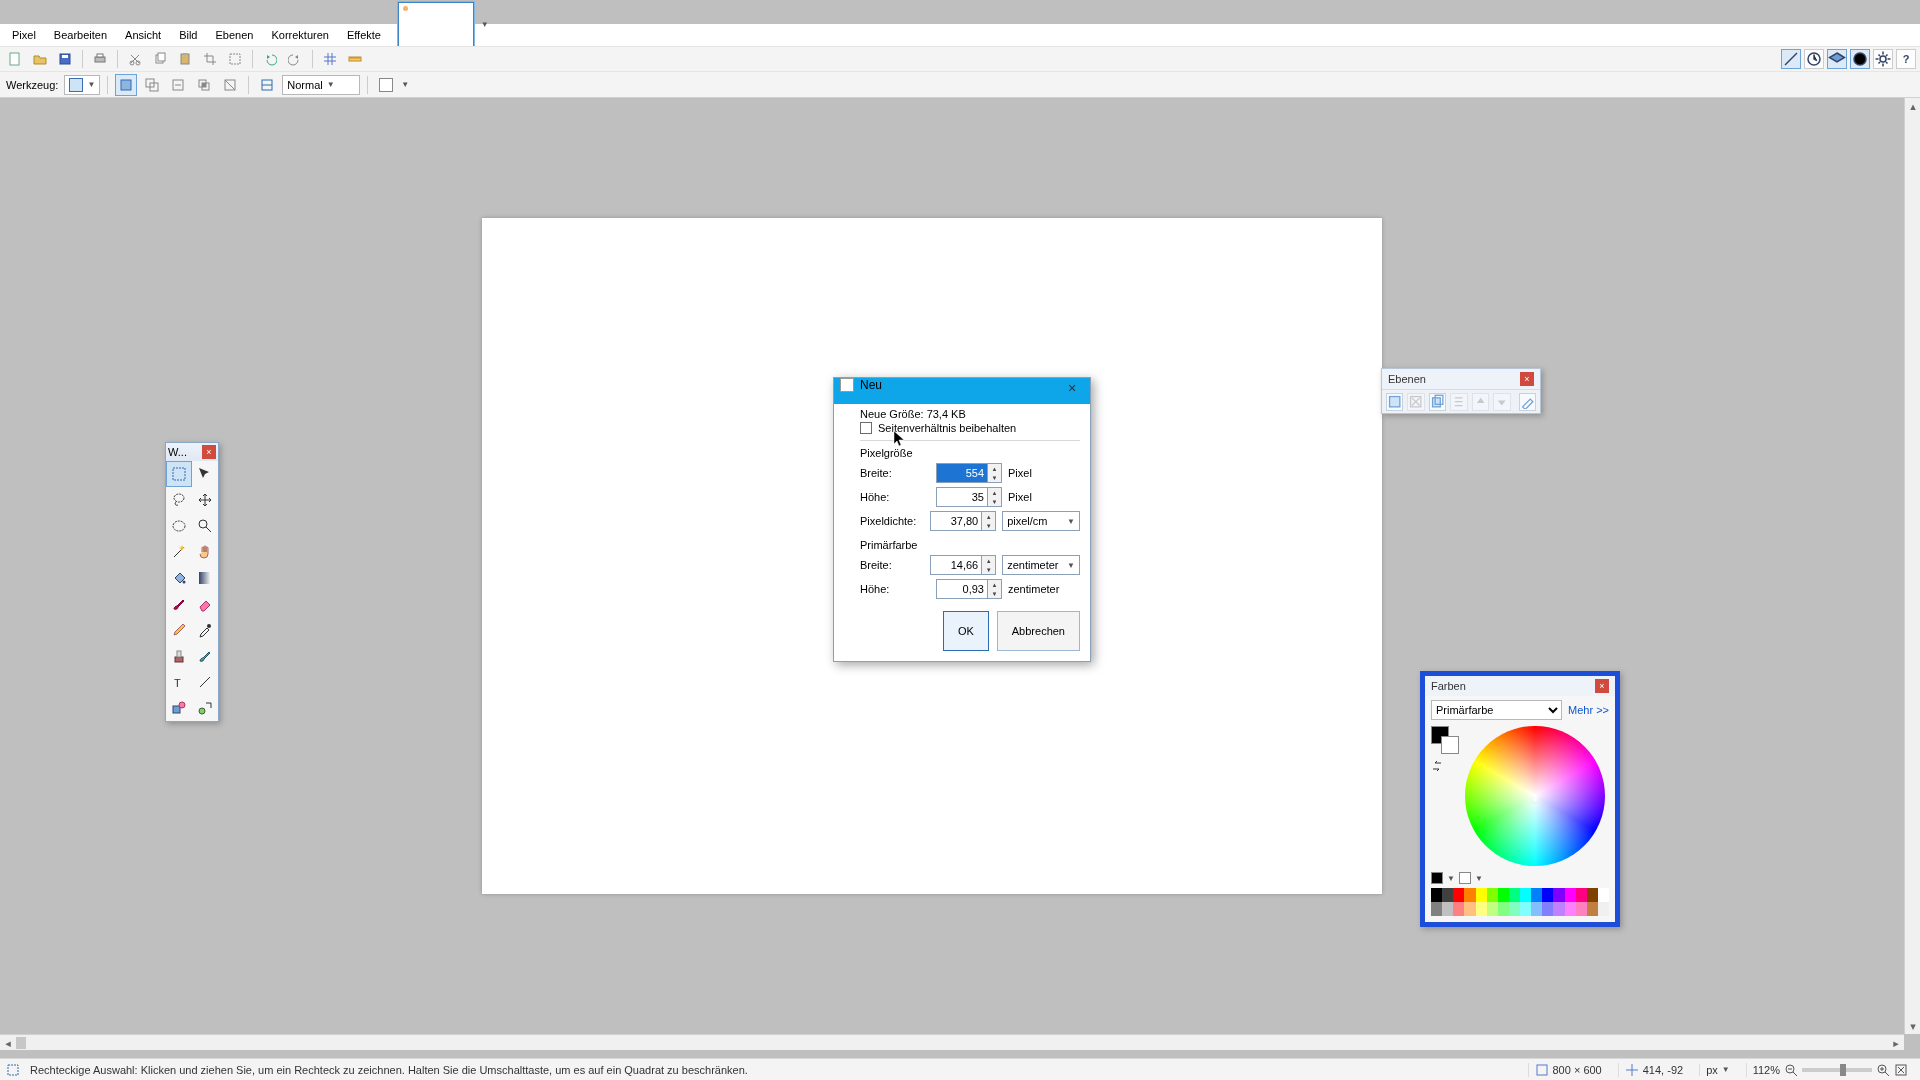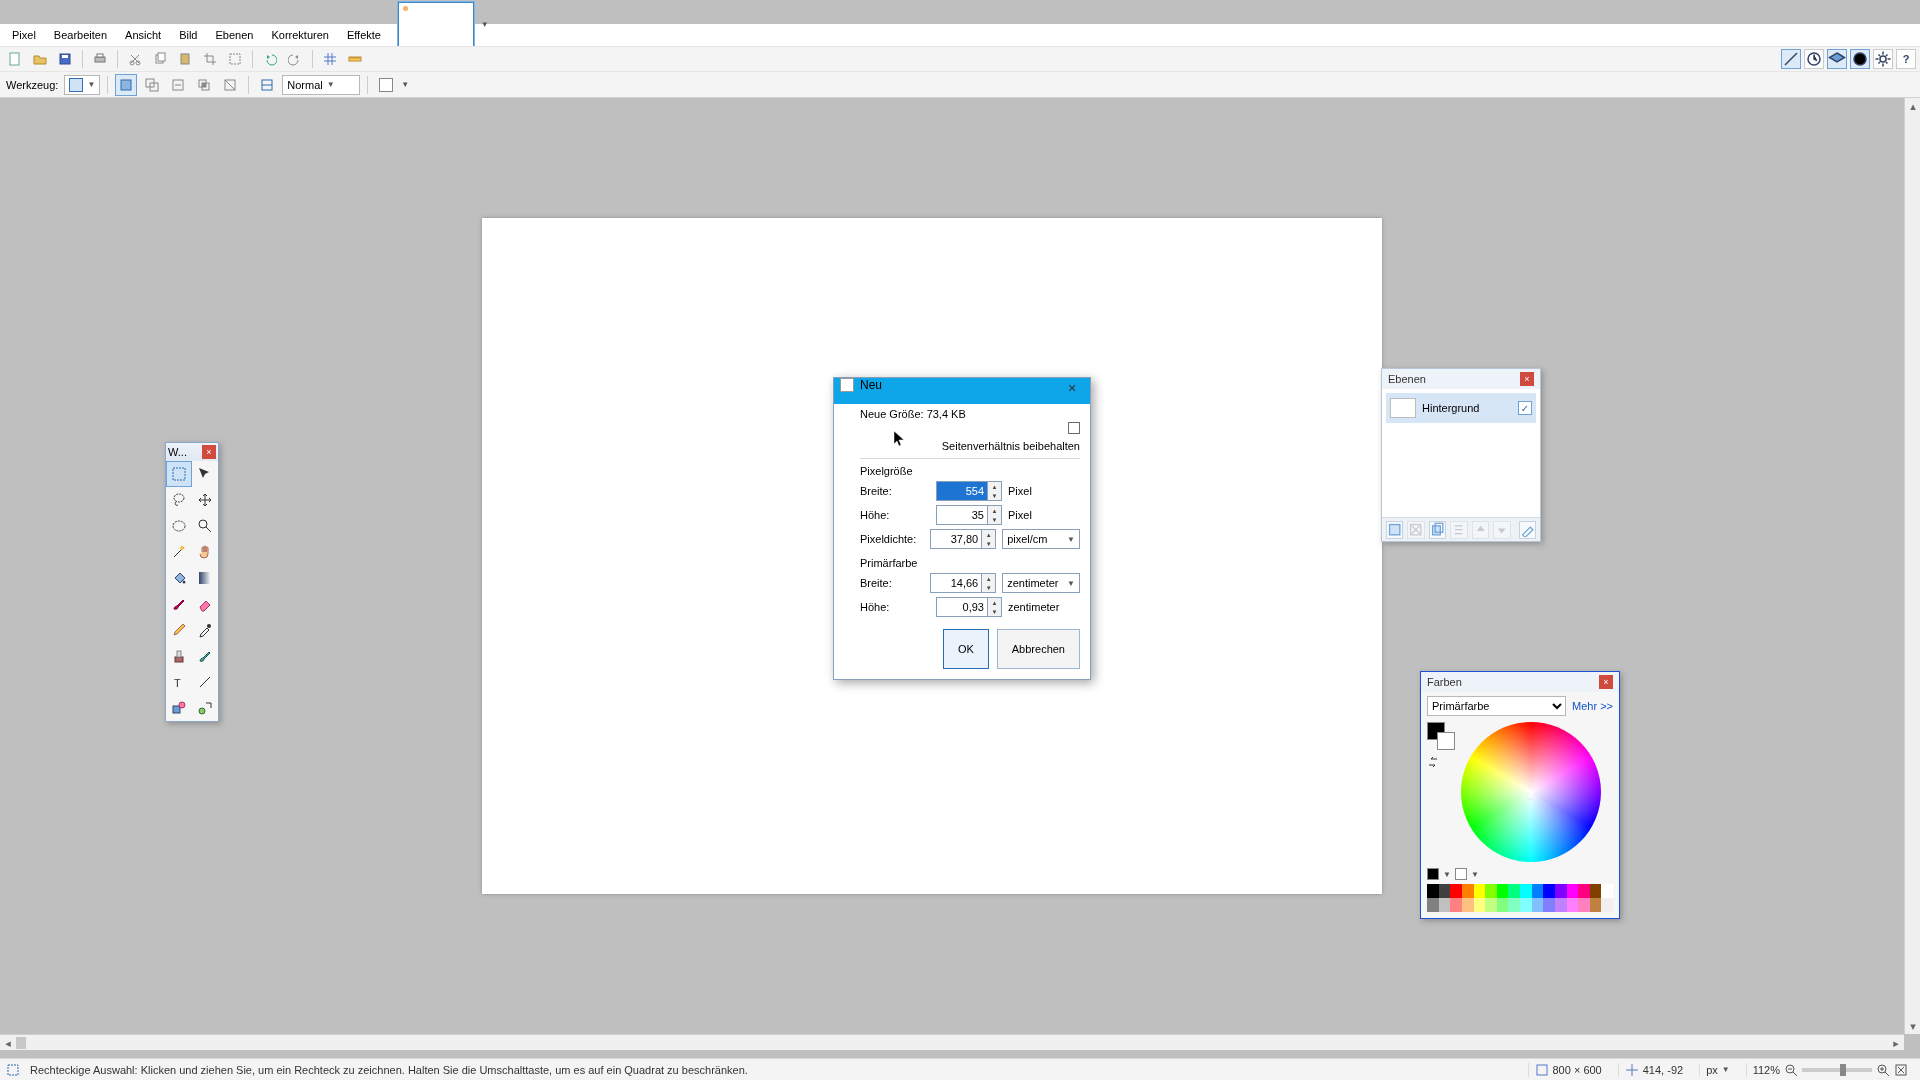--- a/index.html
+++ b/index.html
@@ -73,21 +73,21 @@
 .layerrow{height:30px;background:#d6e6f7;display:flex;align-items:center;gap:6px;padding:0 4px;}
 .layerrow .th{width:26px;height:20px;background:#fff;border:1px solid #bbb;}
 .layerrow .nm{flex:1;}
 .layerrow .ck{width:14px;height:14px;border:1px solid #6fa3d8;background:#fff;display:flex;align-items:center;justify-content:center;}
 .layerrow .ck::after{content:"✓";color:#2a6db3;font-size:10px;}
 .layerswin .ftr{height:24px;background:#eef2f7;border-top:1px solid #d4dde7;display:flex;align-items:center;gap:4px;padding:0 4px;}
 .lfbtn{width:18px;height:18px;border:1px solid #c8d2de;background:#f7fafd;display:flex;align-items:center;justify-content:center;}
 .lfbtn.dis{opacity:.45;}
 
 
-.colorswin{position:absolute;left:1420px;top:671px;width:200px;background:#f6f6f6;border:1px solid #1d4ed8;box-shadow:2px 2px 6px rgba(0,0,0,.25);}
+.colorswin{position:absolute;left:1420px;top:671px;width:200px;background:#f6f6f6;border:5px solid #1d4ed8;box-shadow:2px 2px 6px rgba(0,0,0,.25);}
 .colorswin .hdr{height:20px;background:#eef3fa;display:flex;align-items:center;padding:0 6px;}
 .colorswin .hdr .t{flex:1;color:#333;}
 .colorswin .hdr .x{width:14px;height:14px;background:#d04a3e;color:#fff;font-size:9px;display:flex;align-items:center;justify-content:center;}
 .colorswin .row1{display:flex;align-items:center;gap:6px;padding:4px 6px;}
 .colorswin select{height:20px;border:1px solid #b8b8b8;background:#fff;font-size:11px;}
 .colorswin .more{flex:0 0 auto;color:#15c;}
 .colorswin .body{display:flex;gap:6px;padding:2px 6px 6px 6px;}
 .swpair{position:relative;width:28px;height:28px;}
 .swpair .a{position:absolute;left:0;top:0;width:18px;height:18px;background:#000;border:1px solid #888;}
 .swpair .b{position:absolute;right:0;bottom:0;width:18px;height:18px;background:#fff;border:1px solid #888;}
@@ -112,21 +112,21 @@
 .spin input{width:52px;height:20px;border:1px solid #8aa0b8;text-align:right;padding:0 3px;font-size:11px;}
 .spin input.hl{background:#1e74d2;color:#fff;}
 .spin .ar{width:14px;height:20px;border:1px solid #8aa0b8;border-left:none;display:flex;flex-direction:column;}
 .spin .ar div{flex:1;display:flex;align-items:center;justify-content:center;font-size:6px;color:#444;background:#f2f2f2;}
 .unit{color:#000;}
 .combo{height:20px;border:1px solid #8aa0b8;background:#fff;display:flex;align-items:center;padding:0 4px;gap:6px;width:84px;justify-content:space-between;}
 .combo .dd{font-size:8px;color:#555;}
 .dialog .btns{display:flex;justify-content:flex-end;gap:8px;margin-top:10px;}
 .dialog button{height:40px;padding:0 14px;background:#f4f4f4;border:1px solid #9bb7d4;font-size:11px;}
 .dialog button.primary{border:1px solid #2a6db3;background:#eaf2fb;}
-.ckline{display:flex;align-items:flex-end;gap:6px;margin-top:2px;flex-direction:column;}
+.ckline{display:flex;align-items:flex-end;gap:6px;margin-top:2px;}
 .ckline .bx{width:12px;height:12px;border:1px solid #6b6b6b;background:#fff;}
 hr.sep{border:none;border-top:1px solid #d8d8d8;margin:6px 0;}
 
 
 .cursor{position:absolute;left:893px;top:430px;width:12px;height:18px;pointer-events:none;}
 .cursor svg{filter:drop-shadow(0 0 1px #fff);}
 </style>
 </head>
 <body>
 <div id="app">
@@ -449,28 +449,20 @@
             <path d="M9 3h5v5" fill="none" stroke="#333"></path>
           </svg>
         </div>
   </div>
 </div>
 
 <div class="layerswin">
   <div class="hdr">
     <div class="t">Ebenen</div>
     <div class="x">×</div>
-  </div>
-  <div class="body">
-    <div class="layerrow">
-      <div class="th"></div>
-      <div class="nm">Hintergrund</div>
-      <div class="ck"></div>
-    </div>
-    <div style="height:90px;"></div>
   </div>
   <div class="ftr">
     <div class="lfbtn">
           <svg viewBox="0 0 12 12">
             <rect x="2" y="2" width="8" height="8" fill="#cfe3f7" stroke="#6fa3d8"></rect>
           </svg>
         </div>
     <div class="lfbtn dis">
           <svg viewBox="0 0 12 12">
             <rect x="2" y="2" width="8" height="8" fill="none" stroke="#999"></rect>

